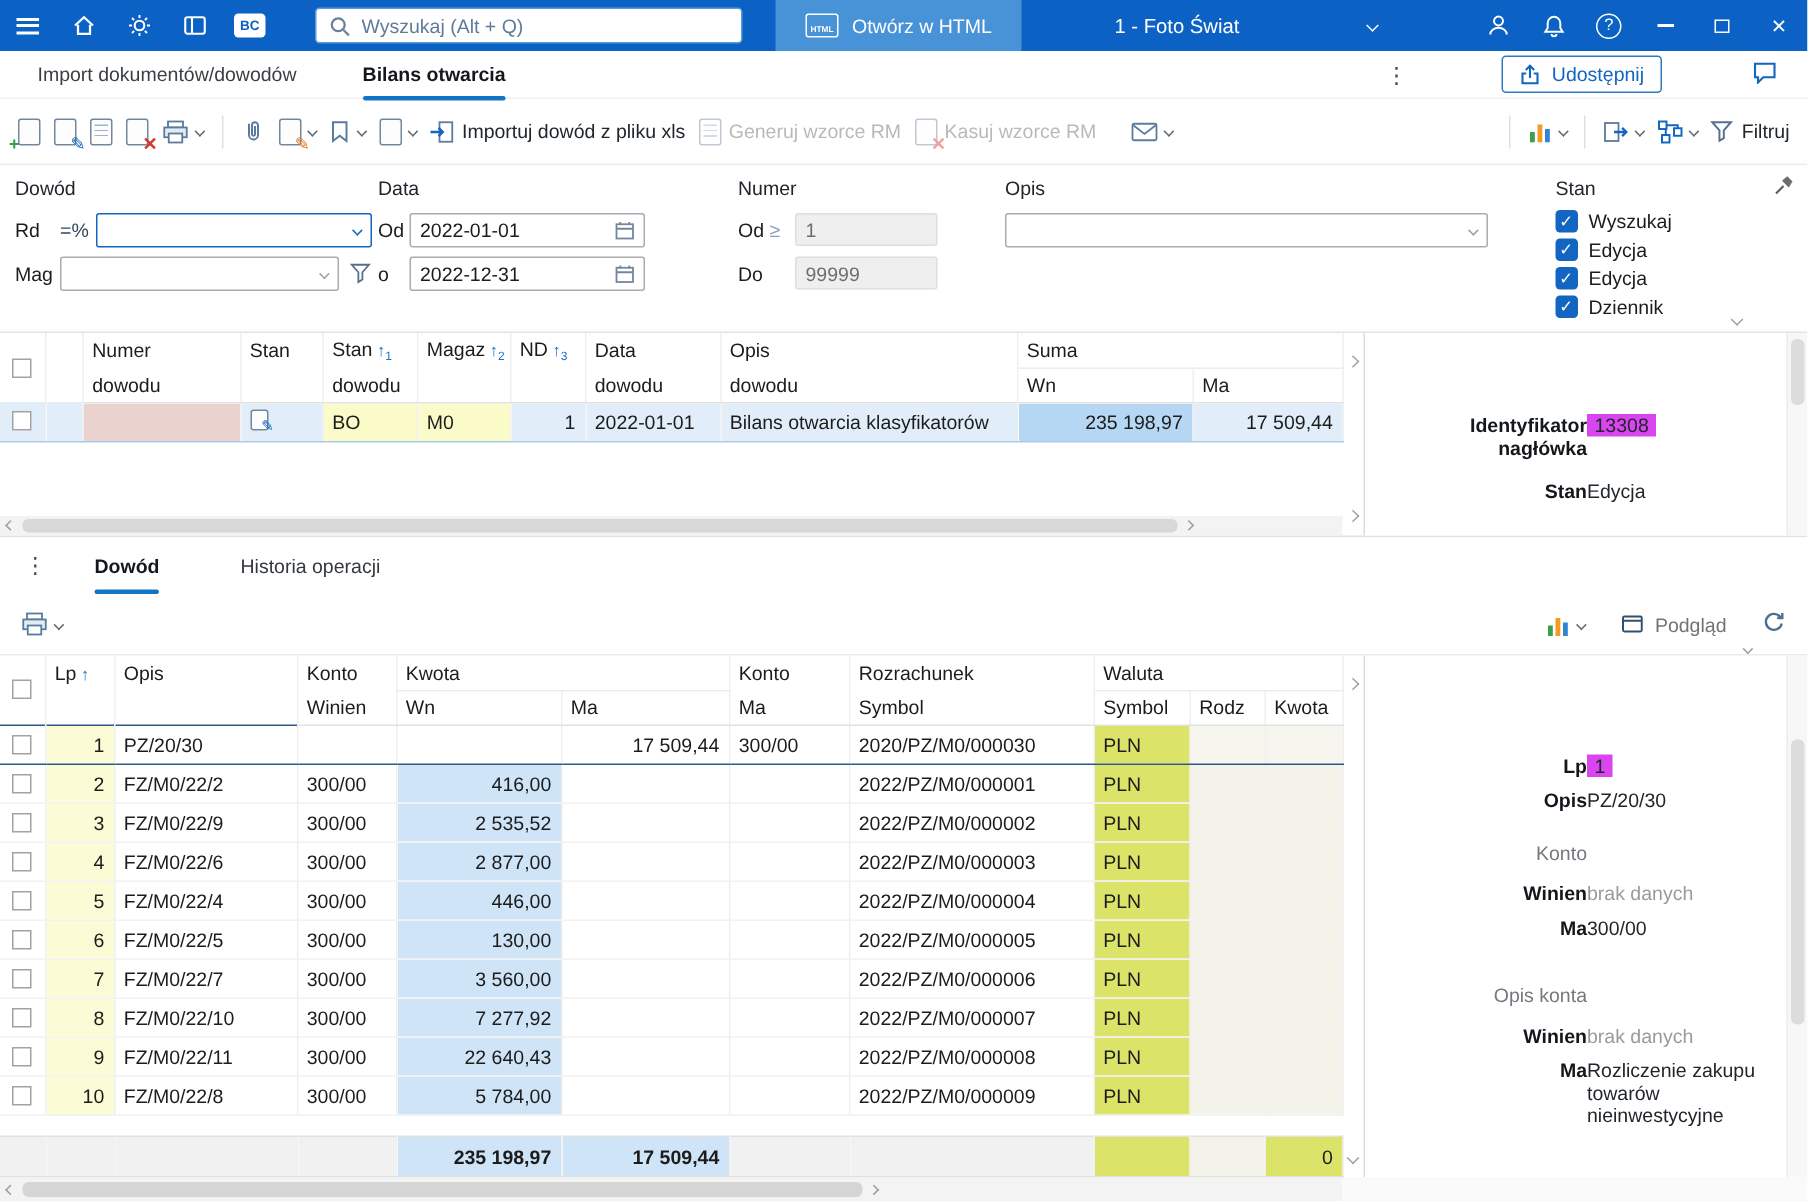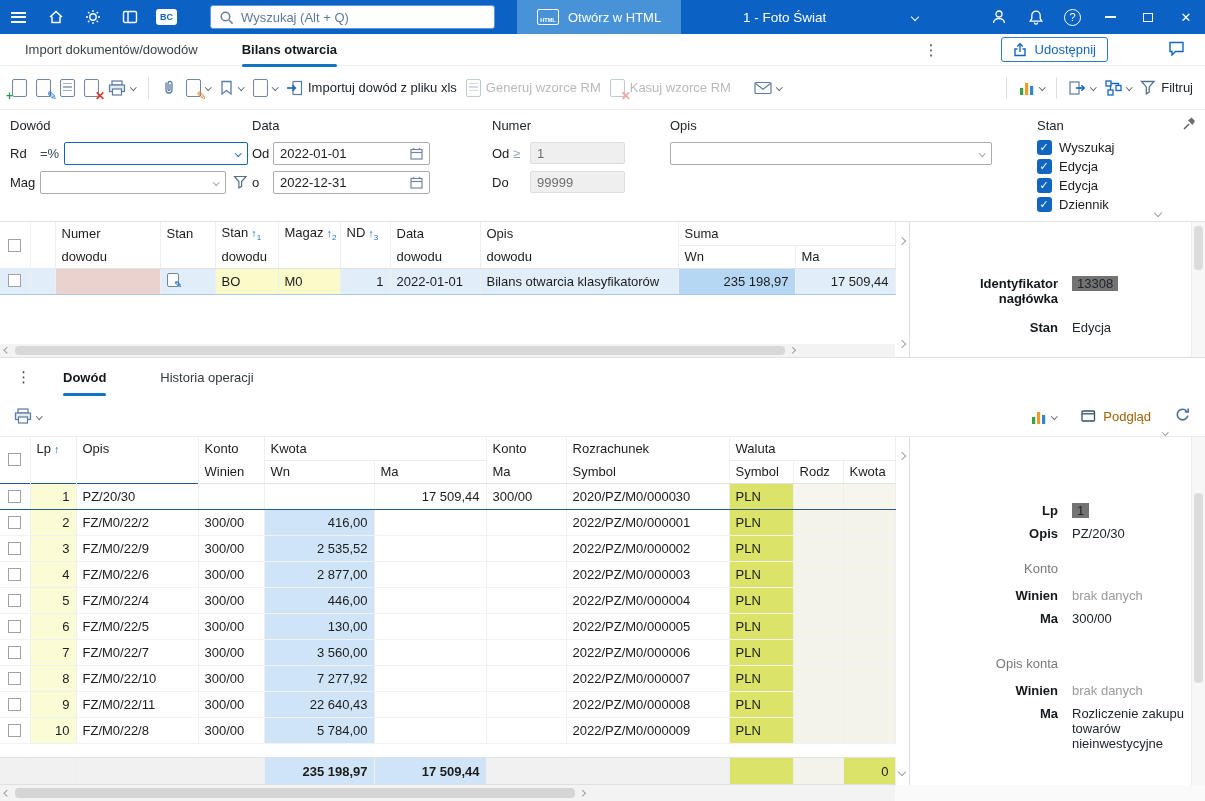--- a/index.html
+++ b/index.html
@@ -109,37 +109,37 @@
 #lt tbody tr.sel td.c-green{background:#dbe368}
 #lt tbody tr.sel td.c-lt{background:#f6f6ef}
 .ftab tbody td{height:27px;border-top:1px solid #e0e0e0;border-bottom:1px solid #e0e0e0}
 
 .upperzone{height:136px;display:flex;border-bottom:1px solid #e0e0e0}
 .ugrid,.lgrid{width:895px;display:flex;flex-direction:column;flex:none}
 .fill{flex:1}
 .strip{width:15px;flex:none;display:flex;flex-direction:column;justify-content:space-between;align-items:center;padding:16px 0 10px;border-right:1px solid #dedede;cursor:pointer}
 .upanel,.lpanel{flex:1;display:flex;background:#fff;overflow:hidden}
 .pcontent{flex:1;padding:0 4px 0 10px;overflow:hidden}
-.drow{display:grid;grid-template-columns:138px 1fr;column-gap:14px;align-items:start;padding:4px 0}
+.drow{display:grid;grid-template-columns:138px 1fr;align-items:start;padding:4px 0}
 .dlabel{font-weight:bold;text-align:right;color:#14181c}
 .dval{color:#20262c}
-.hl{background:#737373;padding:0 5px;display:inline-block}
+.hl{background:#d946ef;padding:0 5px;display:inline-block}
 .muted{color:#9a9a9a}
 .dsec{display:grid;grid-template-columns:138px 1fr;column-gap:14px;color:#75797d;padding:4px 0}
 .dsec .dslabel{text-align:right}
 .vscroll{width:14px;background:#f7f7f7;border-left:1px solid #ededed;position:relative;flex:none;cursor:pointer}
 .vthumb{position:absolute;left:2px;right:2px;border-radius:4px;background:#dcdcdc}
 .hscroll{height:13px;background:#f3f3f3;display:flex;align-items:center;padding:0 5px;gap:5px;cursor:pointer}
 .hthumb{height:9px;background:#d8d8d8;border-radius:4px;width:770px}
 .lowtabs{height:38px;display:flex;align-items:center;gap:54px;padding:0 0 0 12px}
 .ltab{position:relative;height:38px;display:flex;align-items:center;color:#33383d;cursor:pointer;white-space:nowrap}
 .ltab.active{font-weight:bold;color:#14181c}
 .ltab.active::after{content:"";position:absolute;left:0;right:0;bottom:0;height:3px;background:#1274c4;border-radius:2px}
 .lowtools{height:41px;display:flex;align-items:center;padding:0 14px;position:relative;border-bottom:1px solid #ececec}
-.pv{display:flex;align-items:center;gap:7px;margin-left:16px;cursor:pointer;color:#a16207}
+.pv{display:flex;align-items:center;gap:7px;margin-left:16px;cursor:pointer;color:#737373}
 .tcollapse{position:absolute;right:38px;bottom:2px;cursor:pointer}
 .lowerzone{height:348px;display:flex}
 .botscroll{height:16px;display:flex}
 .btrack{width:895px;background:#f3f3f3;display:flex;align-items:center;padding:0 5px;gap:5px;flex:none;cursor:pointer}
 .bthumb{width:560px;height:10px;background:#d5d5d5;border-radius:4px}
 .bcorner{flex:1;background:#fafafa}
 </style>
 </head>
 <body>
 

